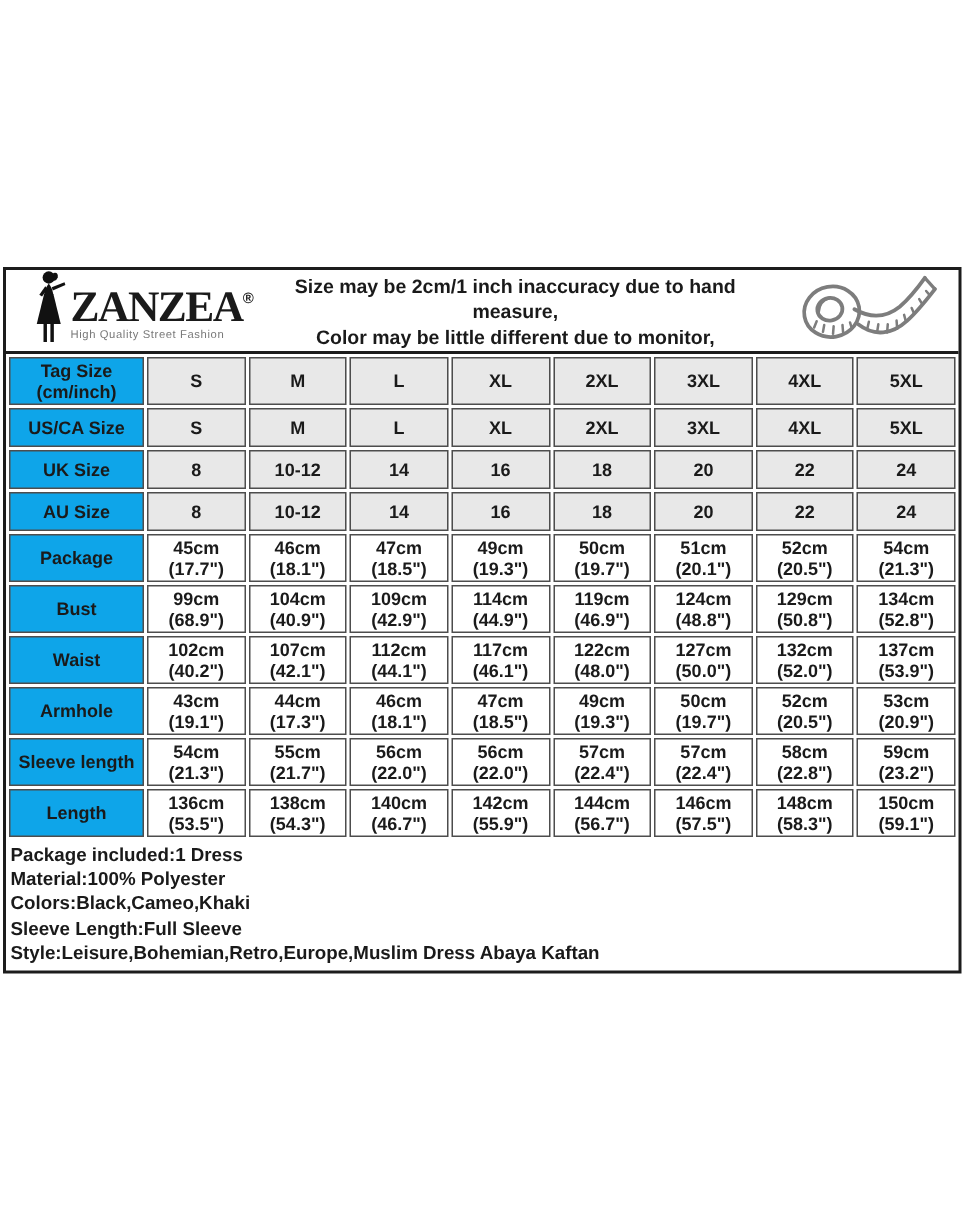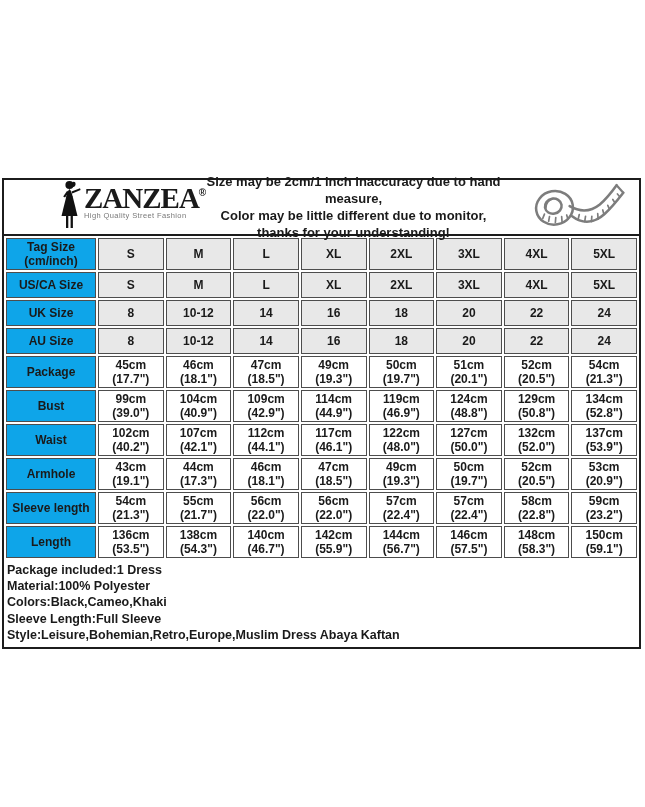--- a/index.html
+++ b/index.html
@@ -25,24 +25,23 @@
   .sheet-header {
     display: flex;
     align-items: center;
     height: 54px;
     border-bottom: 2px solid #1c1c1c;
   }
   .logo {
     width: 166px;
     flex: 0 0 auto;
     display: flex;
-    align-items: flex-start;
-    padding-left: 35px;
+    align-items: center;
+    padding-left: 18px;
     box-sizing: border-box;
-    margin-left: 20px;
   }
   .logo-figure { flex: 0 0 auto; margin-right: 1px; }
   .logo-textblock { display: flex; flex-direction: column; line-height: 1; }
   .logo-wordmark {
     font-family: "Liberation Serif", serif;
     font-weight: bold;
     font-size: 29px;
     letter-spacing: -1px;
     line-height: 26px;
     white-space: nowrap;
@@ -128,21 +127,20 @@
           </svg>
         </span>
         <span class="logo-textblock">
           <span class="logo-wordmark"><span>ZANZEA</span><span class="logo-reg">®</span></span>
           <span class="logo-tagline">High Quality Street Fashion</span>
         </span>
       </div>
       <div class="disclaimer">
         <div>Size may be 2cm/1 inch inaccuracy due to hand measure,</div>
         <div>Color may be little different due to monitor,</div>
-        <div>thanks for your understanding!</div>
       </div>
       <div class="tape-wrap">
         <svg width="104" height="52" viewBox="0 0 120 62" xmlns="http://www.w3.org/2000/svg">
           <g fill="none" stroke="#7d7d7d" stroke-width="3" stroke-linecap="round">
             <ellipse cx="32" cy="32" rx="22" ry="20" transform="rotate(-10 32 32)"></ellipse>
             <ellipse cx="30.5" cy="30" rx="10" ry="9" transform="rotate(-10 30.5 30)"></ellipse>
             <path d="M30 21 q-8 2.5 -8.5 11" stroke-width="2.4"></path>
             <path d="M53 42 C 66 52, 80 50, 92 39 C 100 32, 107 23, 114 14"></path>
             <path d="M50 30 C 64 38, 76 36, 86 28 C 94 21, 101 12, 106 5"></path>
             <path d="M114 14 L106 5" stroke-width="2.6"></path>
@@ -228,21 +226,21 @@
             <td>51cm
 (20.1")</td>
             <td>52cm
 (20.5")</td>
             <td>54cm
 (21.3")</td>
           </tr>
           <tr class="measure-row">
             <th>Bust</th>
             <td>99cm
-(39.0")</td>
+(68.9")</td>
             <td>104cm
 (40.9")</td>
             <td>109cm
 (42.9")</td>
             <td>114cm
 (44.9")</td>
             <td>119cm
 (46.9")</td>
             <td>124cm
 (48.8")</td>

